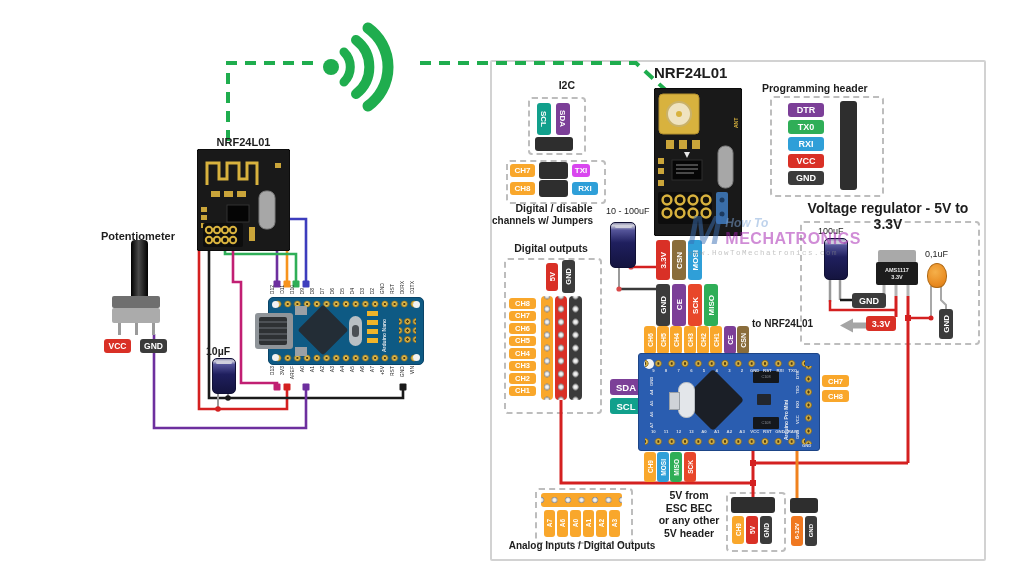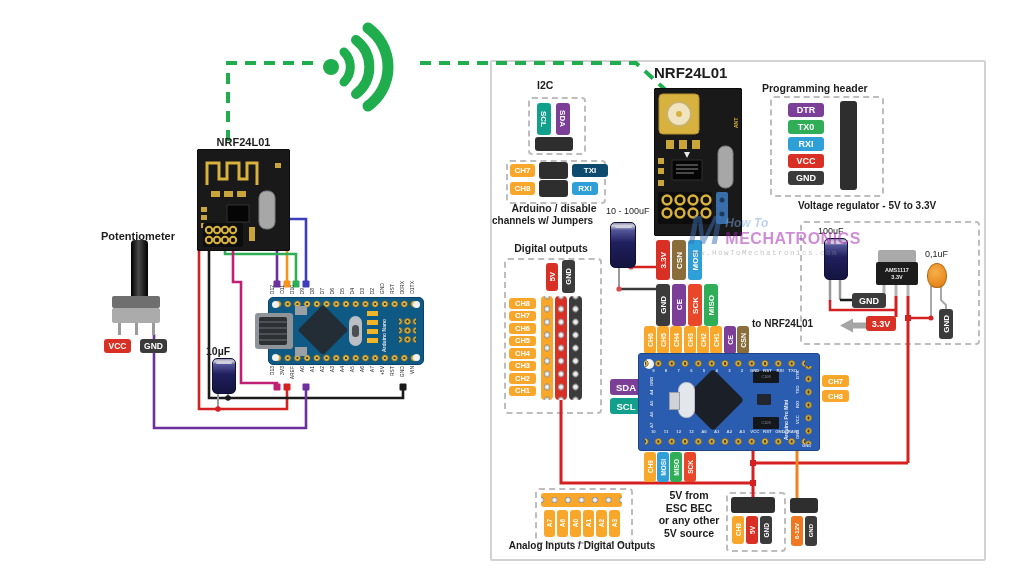--- a/index.html
+++ b/index.html
@@ -279,44 +279,44 @@
           <circle cx="39" cy="125" r="4.4"></circle>
           <circle cx="52" cy="125" r="4.4"></circle>
       </g>
       <rect x="62" y="104" width="12" height="32" rx="2" fill="#3a6ea8"></rect>
       <circle cx="68" cy="112" r="2.5" fill="#1c3a5e"></circle>
         <circle cx="68" cy="126" r="2.5" fill="#1c3a5e"></circle>
     </svg>
     <div class="abs vt" style="left:79px;top:14px;height:26px;font-size:5px;color:#d8b23e;font-weight:bold;">ANT</div>
   </div>
 
-  <div class="t b" style="left:537px;top:79px;width:38px;text-align:left;font-size:10.5px;">I2C</div>
+  <div class="t b" style="left:537px;top:79px;width:38px;text-align:right;font-size:10.5px;">I2C</div>
   <div class="tag c-te vt" style="left:537px;top:103px;width:14px;height:32px;font-size:8px;">
     <span class="vt">SCL</span>
     </div>
   <div class="tag c-pu vt" style="left:556px;top:103px;width:14px;height:32px;font-size:8px;">
     <span class="vt">SDA</span>
     </div>
   <div class="hstrip sd" style="left:535px;top:137px;width:38px;height:14px;background-size:19px 100%;"></div>
 
   <div class="tag c-or" style="left:510px;top:164px;width:25px;height:13px;">
     <span>CH7</span>
     </div>
   <div class="hstrip sd" style="left:539px;top:162px;width:29px;height:17px;background-size:14.5px 100%;"></div>
-  <div class="tag" style="left:572px;top:164px;width:36px;height:13px;background:#0c4a6e;">
+  <div class="tag" style="left:572px;top:164px;width:18px;height:13px;background:#d946ef;">
     <span>TXI</span>
     </div>
   <div class="tag c-or" style="left:510px;top:182px;width:25px;height:13px;">
     <span>CH8</span>
     </div>
   <div class="hstrip sd" style="left:539px;top:180px;width:29px;height:17px;background-size:14.5px 100%;"></div>
   <div class="tag c-bl" style="left:572px;top:182px;width:26px;height:13px;">
     <span>RXI</span>
     </div>
-  <div class="t b" style="left:496px;top:202px;width:116px;text-align:center;font-size:10.5px;">Arduino / disable</div>
+  <div class="t b" style="left:496px;top:202px;width:116px;text-align:center;font-size:10.5px;">Digital / disable</div>
   <div class="t b" style="left:492px;top:215px;width:124px;text-align:left;font-size:10px;">channels w/ Jumpers</div>
 
   <div class="t" style="left:606px;top:206px;font-size:9px;">10 - 100uF</div>
   <div class="ecap" style="left:610px;top:222px;width:24px;height:44px;">
     <div style="margin:2px auto 0;width:17px;height:3px;background:#cfcfdd;border-radius:2px;"></div>
   </div>
 
   <div class="tag c-red" style="left:656px;top:240px;width:14px;height:40px;">
     <span class="vt">3.3V</span>
     </div>
@@ -350,21 +350,21 @@
     <span>RXI</span>
     </div>
   <div class="tag c-red" style="left:788px;top:154px;width:36px;height:14px;font-size:9px;">
     <span>VCC</span>
     </div>
   <div class="tag c-dk" style="left:788px;top:171px;width:36px;height:14px;font-size:9px;">
     <span>GND</span>
     </div>
   <div class="hstrip sd" style="left:840px;top:101px;width:17px;height:89px;background-size:100% 17.8px;"></div>
 
-  <div class="t b" style="left:798px;top:200px;width:180px;font-size:10px;">Voltage regulator - 5V to 3.3V</div>
+  <div class="t b" style="left:798px;top:200px;width:180px;text-align:center;font-size:14px;">Voltage regulator - 5V to 3.3V</div>
   <div class="t" style="left:818px;top:226px;font-size:9px;">100uF</div>
   <div class="ecap" style="left:824px;top:238px;width:22px;height:40px;">
     <div style="margin:2px auto 0;width:15px;height:3px;background:#cfcfdd;border-radius:2px;"></div>
   </div>
   <div class="mod" style="left:876px;top:250px;width:42px;height:35px;">
     <div class="abs" style="left:2px;top:0;width:38px;height:13px;background:#a9a9a9;border-radius:2px;"></div>
     <div class="abs" style="left:0;top:12px;width:42px;height:23px;background:#1c1c1c;border-radius:2px;color:#e8e8e8;font-size:5.5px;font-weight:bold;display:flex;flex-direction:column;align-items:center;justify-content:center;line-height:1.2;">
       <span>AMS1117</span>
         <span>3.3V</span>
     </div>
@@ -548,21 +548,21 @@
     </div>
   <div class="tag c-or" style="left:609px;top:510px;width:11px;height:27px;font-size:6.5px;">
       <span class="vt">A3</span>
     </div>
   <div class="t b" style="left:494px;top:540px;width:176px;text-align:center;font-size:10px;">Analog Inputs / Digital Outputs</div>
 
   <div class="t b" style="left:651px;top:489px;width:76px;text-align:center;font-size:10.5px;line-height:12.5px;">
     <div>5V from</div>
       <div>ESC BEC</div>
     <div>or any other</div>
-      <div>5V source</div>
+      <div>5V header</div>
   </div>
 
   <div class="hstrip sd" style="left:731px;top:497px;width:44px;height:16px;background-size:14.7px 100%;"></div>
   <div class="tag c-or" style="left:732px;top:516px;width:12px;height:28px;font-size:6.5px;">
       <span class="vt">CH9</span>
     </div>
   <div class="tag c-red" style="left:746px;top:516px;width:12px;height:28px;font-size:6.5px;">
       <span class="vt">5V</span>
     </div>
   <div class="tag c-dk" style="left:760px;top:516px;width:12px;height:28px;font-size:6.5px;">

